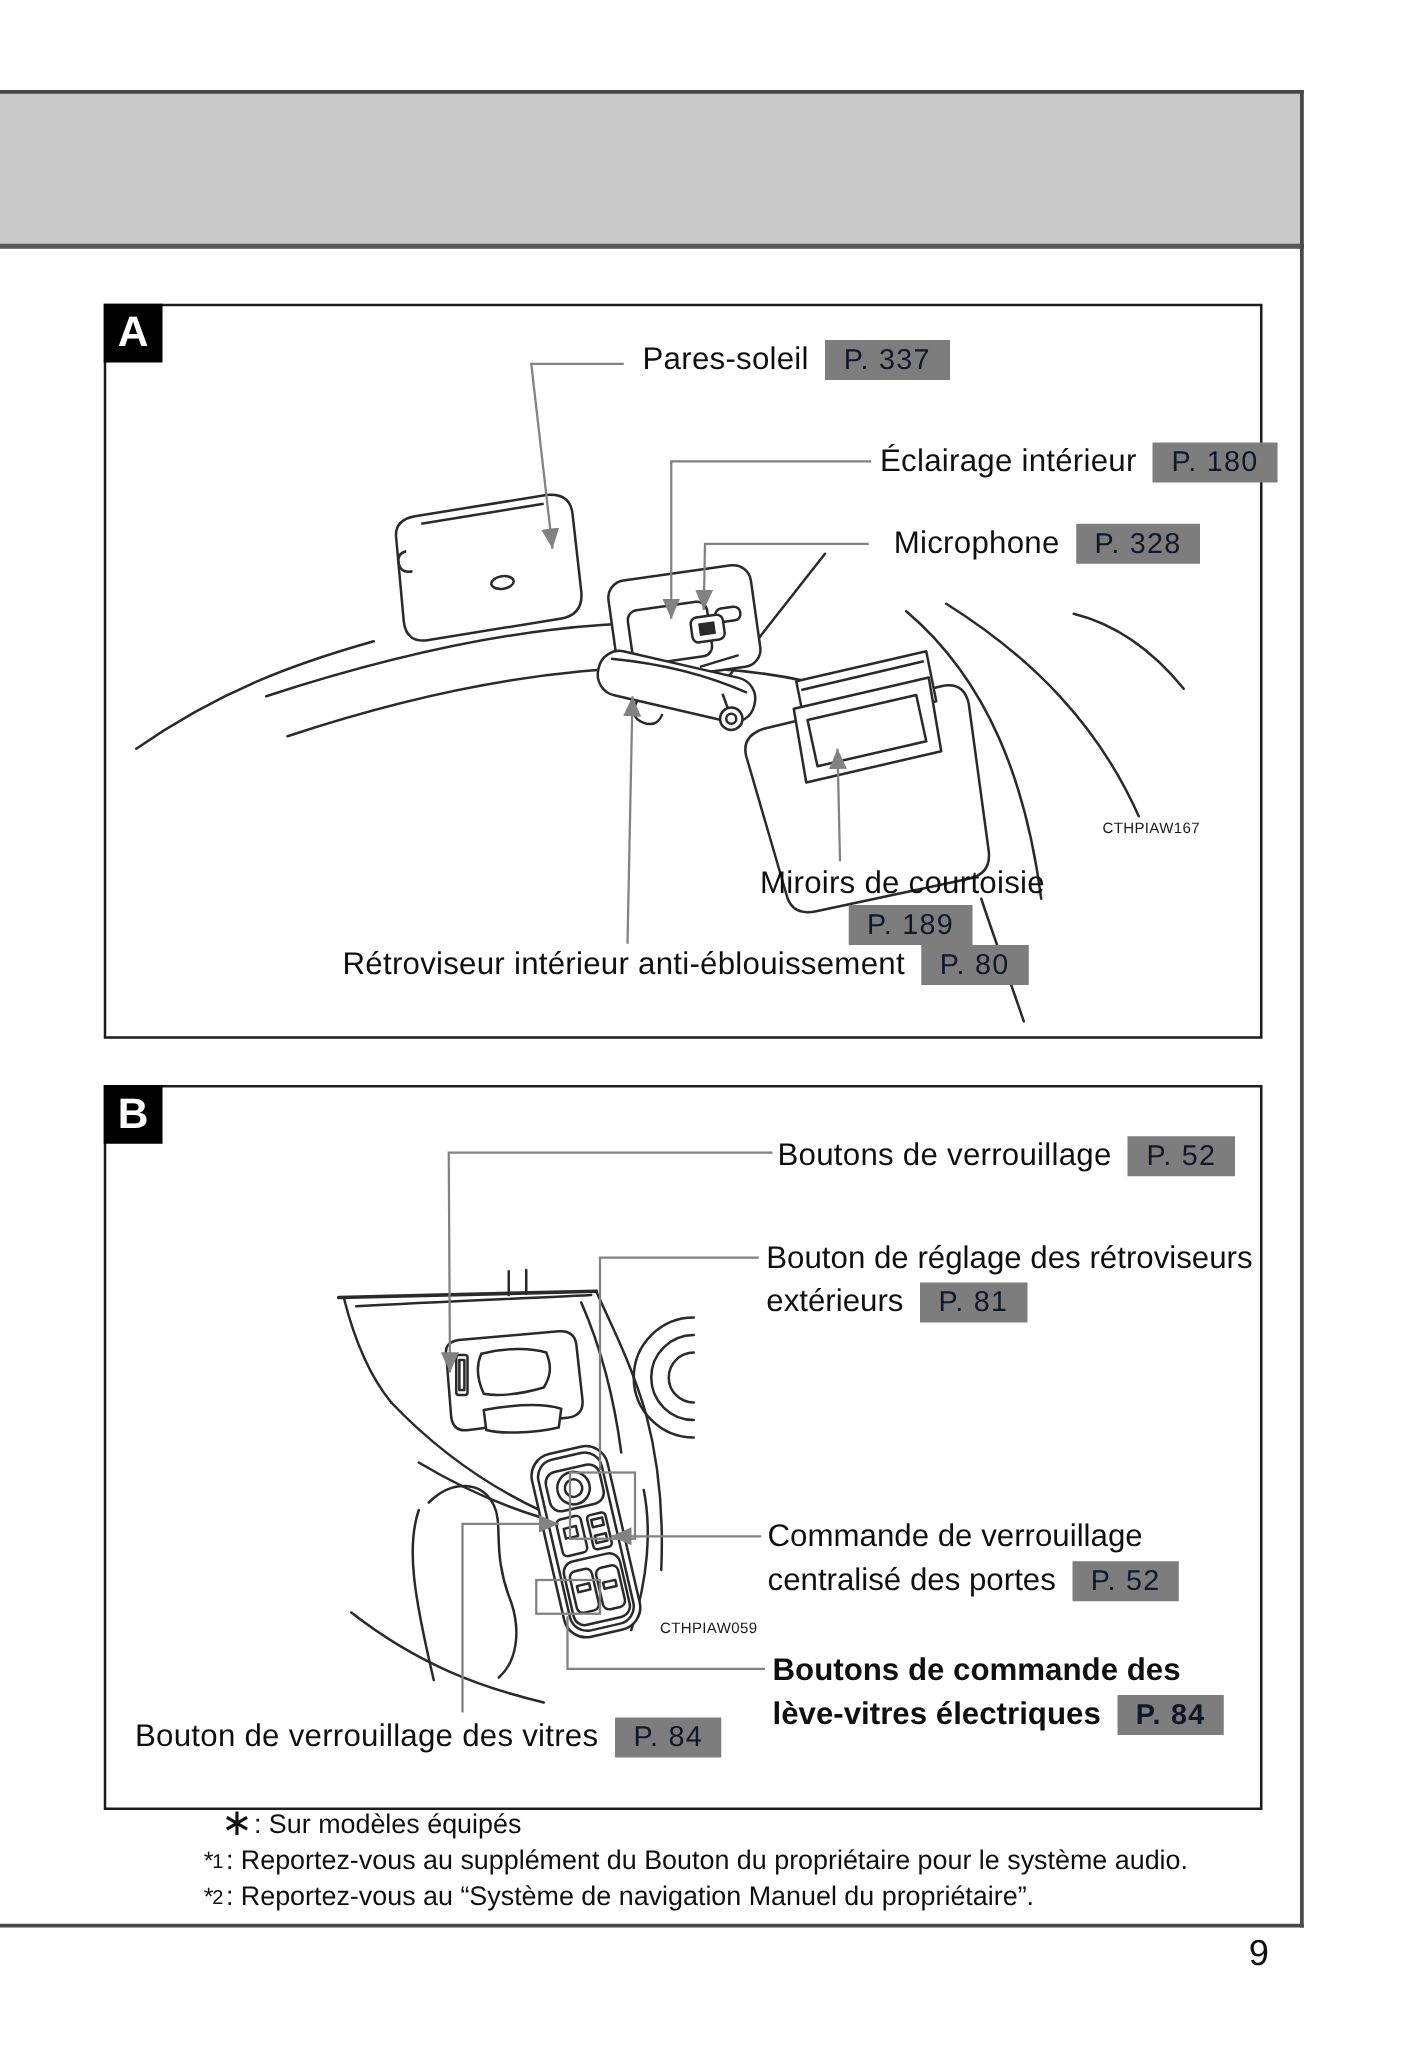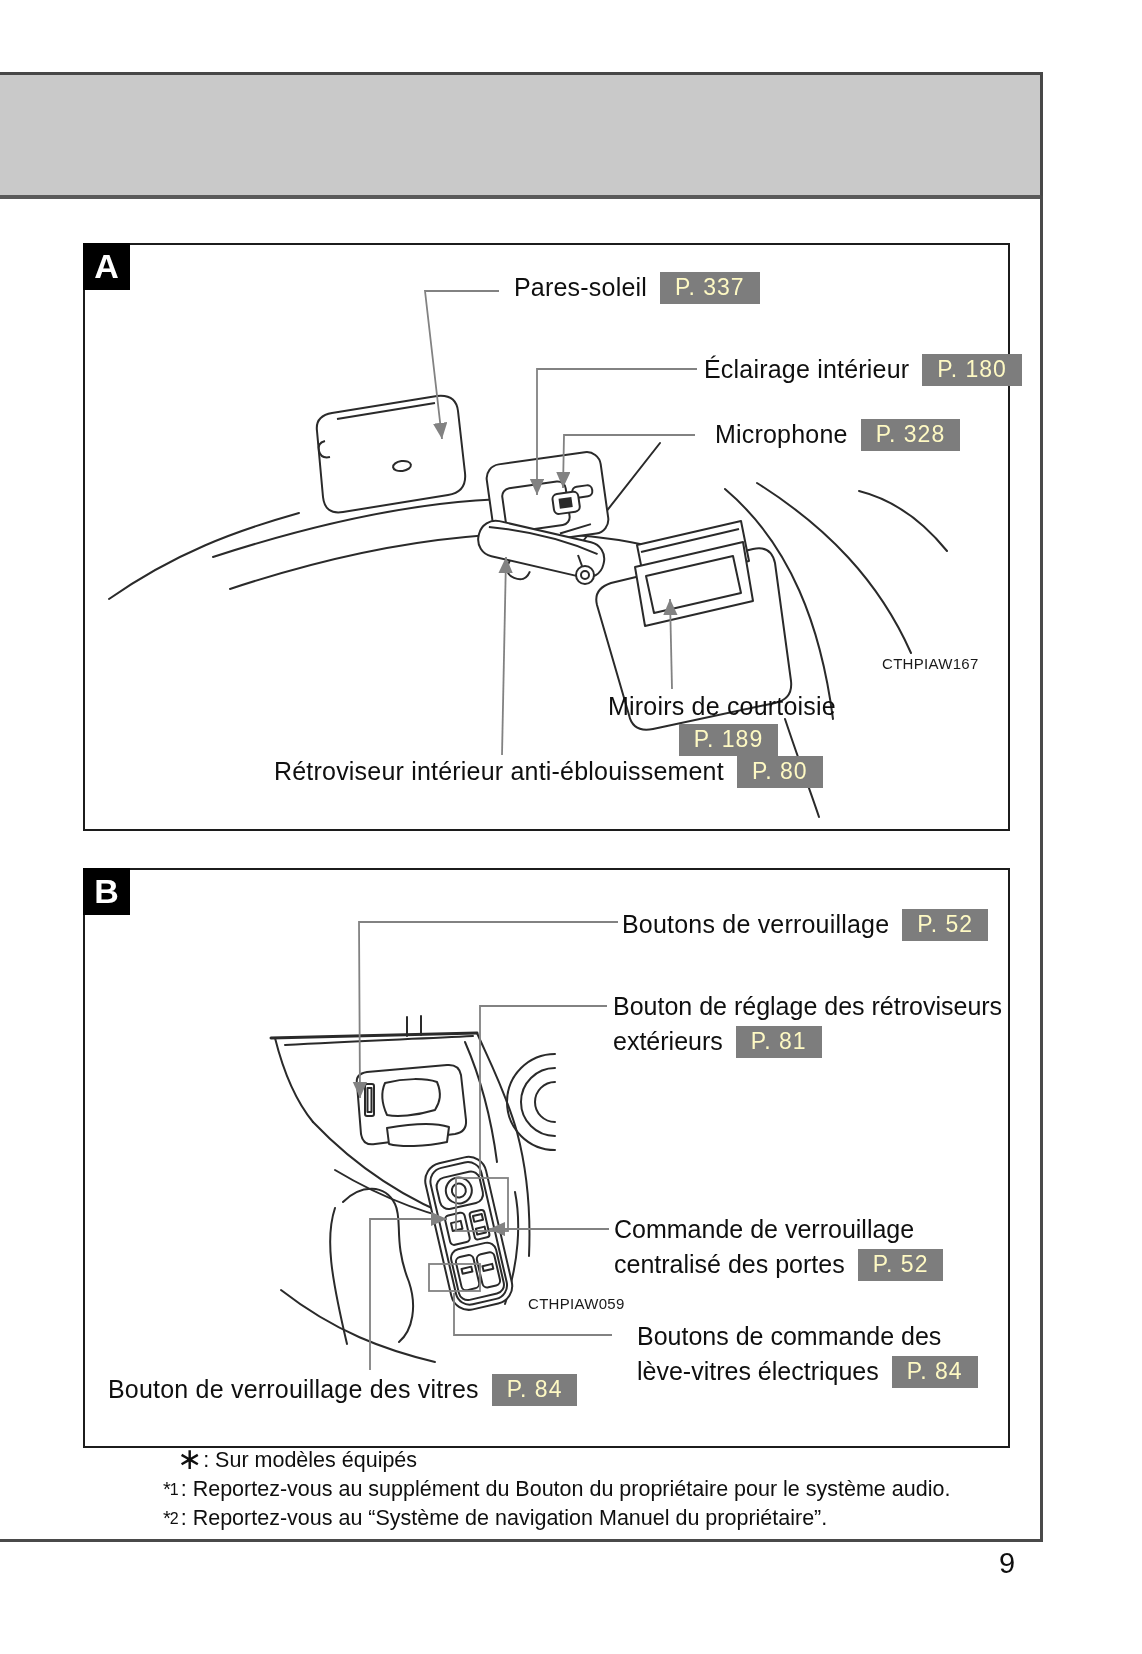--- a/index.html
+++ b/index.html
@@ -15,25 +15,25 @@
   .diagram-box{position:absolute;left:83px;width:927px;border:2px solid #1c1c1c;background:#fff;box-sizing:border-box;}
   #box-a{top:243px;height:588px;}
   #box-b{top:868px;height:580px;}
   .marker{position:absolute;left:-2px;top:-2px;width:47px;height:47px;background:#000;color:#fff;
     display:flex;align-items:center;justify-content:center;font-size:34px;font-weight:bold;}
   .art{position:absolute;left:0;top:0;}
   
   .callout{position:absolute;display:flex;align-items:center;white-space:nowrap;
     font-size:25px;line-height:35px;color:#0f0f0f;}
   .callout .lbl{letter-spacing:0.2px;}
-  .badge{display:inline-block;margin-left:13px;padding:1px 15px 3px 15px;background:#7d7d7d;color:#fef9c3;
+  .badge{display:inline-block;margin-left:13px;padding:1px 15px 3px 15px;background:#7d7d7d;color:#0f172a;
     font-size:23px;line-height:28px;letter-spacing:1px;}
   .two-line{position:absolute;font-size:25px;line-height:35px;color:#0f0f0f;white-space:nowrap;}
   .two-line .row{display:flex;align-items:center;}
-  .img-code{position:absolute;font-size:15px;color:#1a1a1a;letter-spacing:0.3px;}
+  .img-code{position:absolute;font-size:12px;color:#1a1a1a;letter-spacing:0.3px;}
   
   .footnotes{position:absolute;left:163px;top:1446px;font-size:21.5px;color:#0f0f0f;}
   .footnotes .fn{display:flex;align-items:baseline;white-space:nowrap;}
   .fn .big-star{font-size:30px;line-height:22px;position:relative;top:2px;padding-left:14px;}
   .fn .star{font-size:20px;}
   .fn sup{font-size:16px;position:relative;top:-1px;left:-1px;}
   .fn .fn-text{margin-left:1px;}
   .fn + .fn{margin-top:4px;}
   .page-number{position:absolute;left:999px;top:1547px;font-size:29px;color:#0f0f0f;}
 </style>
@@ -215,21 +215,21 @@
     <div class="two-line" style="left:529px;top:342px;">
       <div class="row">
           <span class="lbl">Commande de verrouillage</span>
         </div>
       <div class="row">
         <span class="lbl">centralisé des portes</span>
         <span class="badge">P. 52</span>
       </div>
     </div>
     <div class="img-code" style="left:443px;top:425px;">CTHPIAW059</div>
-    <div class="two-line" style="left:552px;top:449px;">
+    <div class="two-line" style="left:533px;top:449px;font-weight:bold;">
       <div class="row">
           <span class="lbl">Boutons de commande des</span>
         </div>
       <div class="row">
         <span class="lbl">lève-vitres électriques</span>
         <span class="badge">P. 84</span>
       </div>
     </div>
     <div class="callout" style="left:23px;top:502px;">
       <span class="lbl">Bouton de verrouillage des vitres</span>

